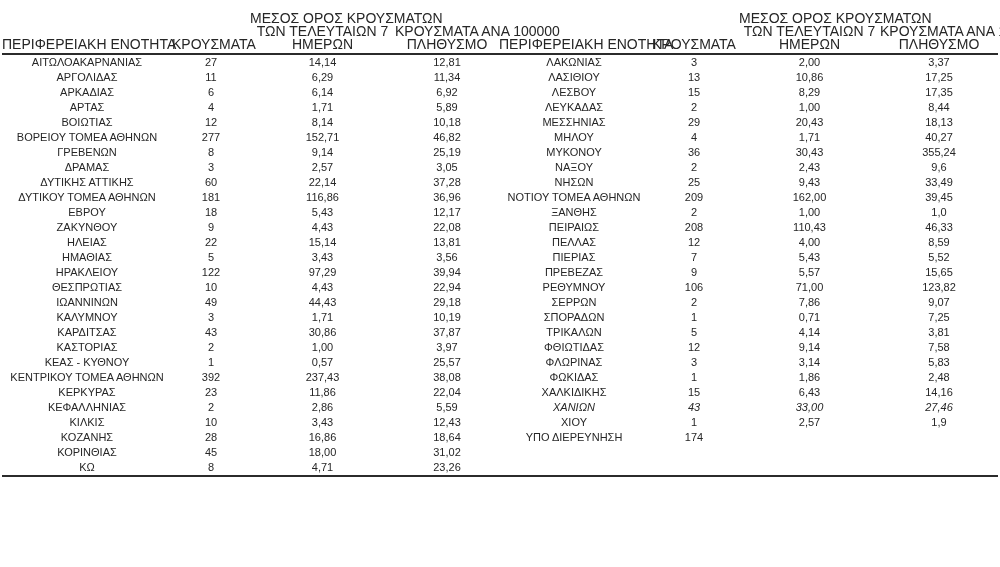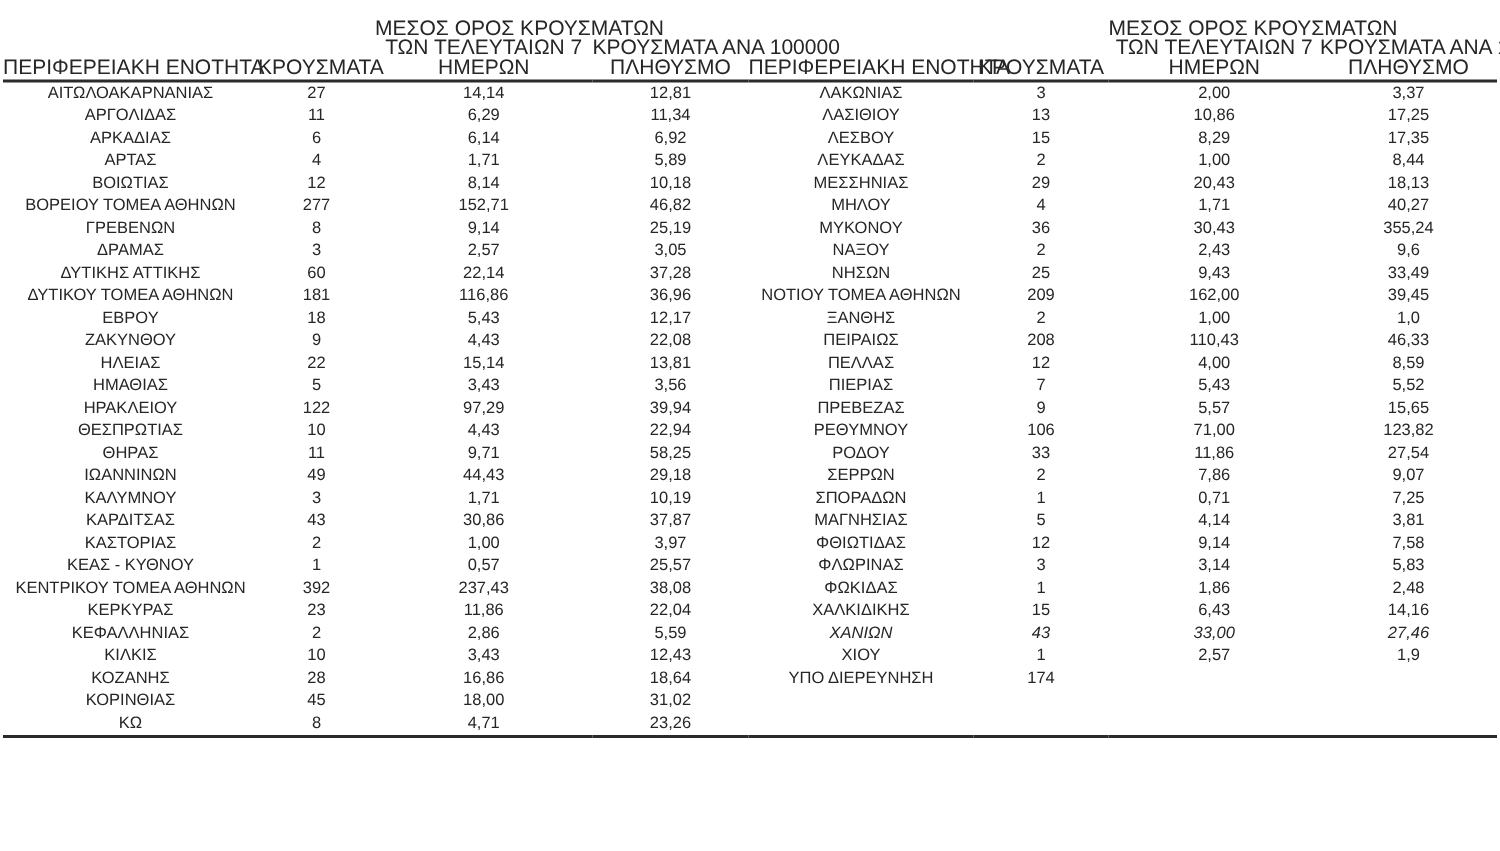--- a/index.html
+++ b/index.html
@@ -236,30 +236,20 @@
           <td>ΘΕΣΠΡΩΤΙΑΣ</td>
           <td>10</td>
           <td>4,43</td>
           <td>22,94</td>
           <td>ΡΕΘΥΜΝΟΥ</td>
           <td>106</td>
           <td>71,00</td>
           <td>123,82</td>
         </tr>
         <tr>
-          <td>ΘΗΡΑΣ</td>
-          <td>11</td>
-          <td>9,71</td>
-          <td>58,25</td>
-          <td>ΡΟΔΟΥ</td>
-          <td>33</td>
-          <td>11,86</td>
-          <td>27,54</td>
-        </tr>
-        <tr>
           <td>ΙΩΑΝΝΙΝΩΝ</td>
           <td>49</td>
           <td>44,43</td>
           <td>29,18</td>
           <td>ΣΕΡΡΩΝ</td>
           <td>2</td>
           <td>7,86</td>
           <td>9,07</td>
         </tr>
         <tr>
@@ -270,21 +260,21 @@
           <td>ΣΠΟΡΑΔΩΝ</td>
           <td>1</td>
           <td>0,71</td>
           <td>7,25</td>
         </tr>
         <tr>
           <td>ΚΑΡΔΙΤΣΑΣ</td>
           <td>43</td>
           <td>30,86</td>
           <td>37,87</td>
-          <td>ΜΑΓΝΗΣΙΑΣ</td>
+          <td>ΤΡΙΚΑΛΩΝ</td>
           <td>5</td>
           <td>4,14</td>
           <td>3,81</td>
         </tr>
         <tr>
           <td>ΚΑΣΤΟΡΙΑΣ</td>
           <td>2</td>
           <td>1,00</td>
           <td>3,97</td>
           <td>ΦΘΙΩΤΙΔΑΣ</td>

